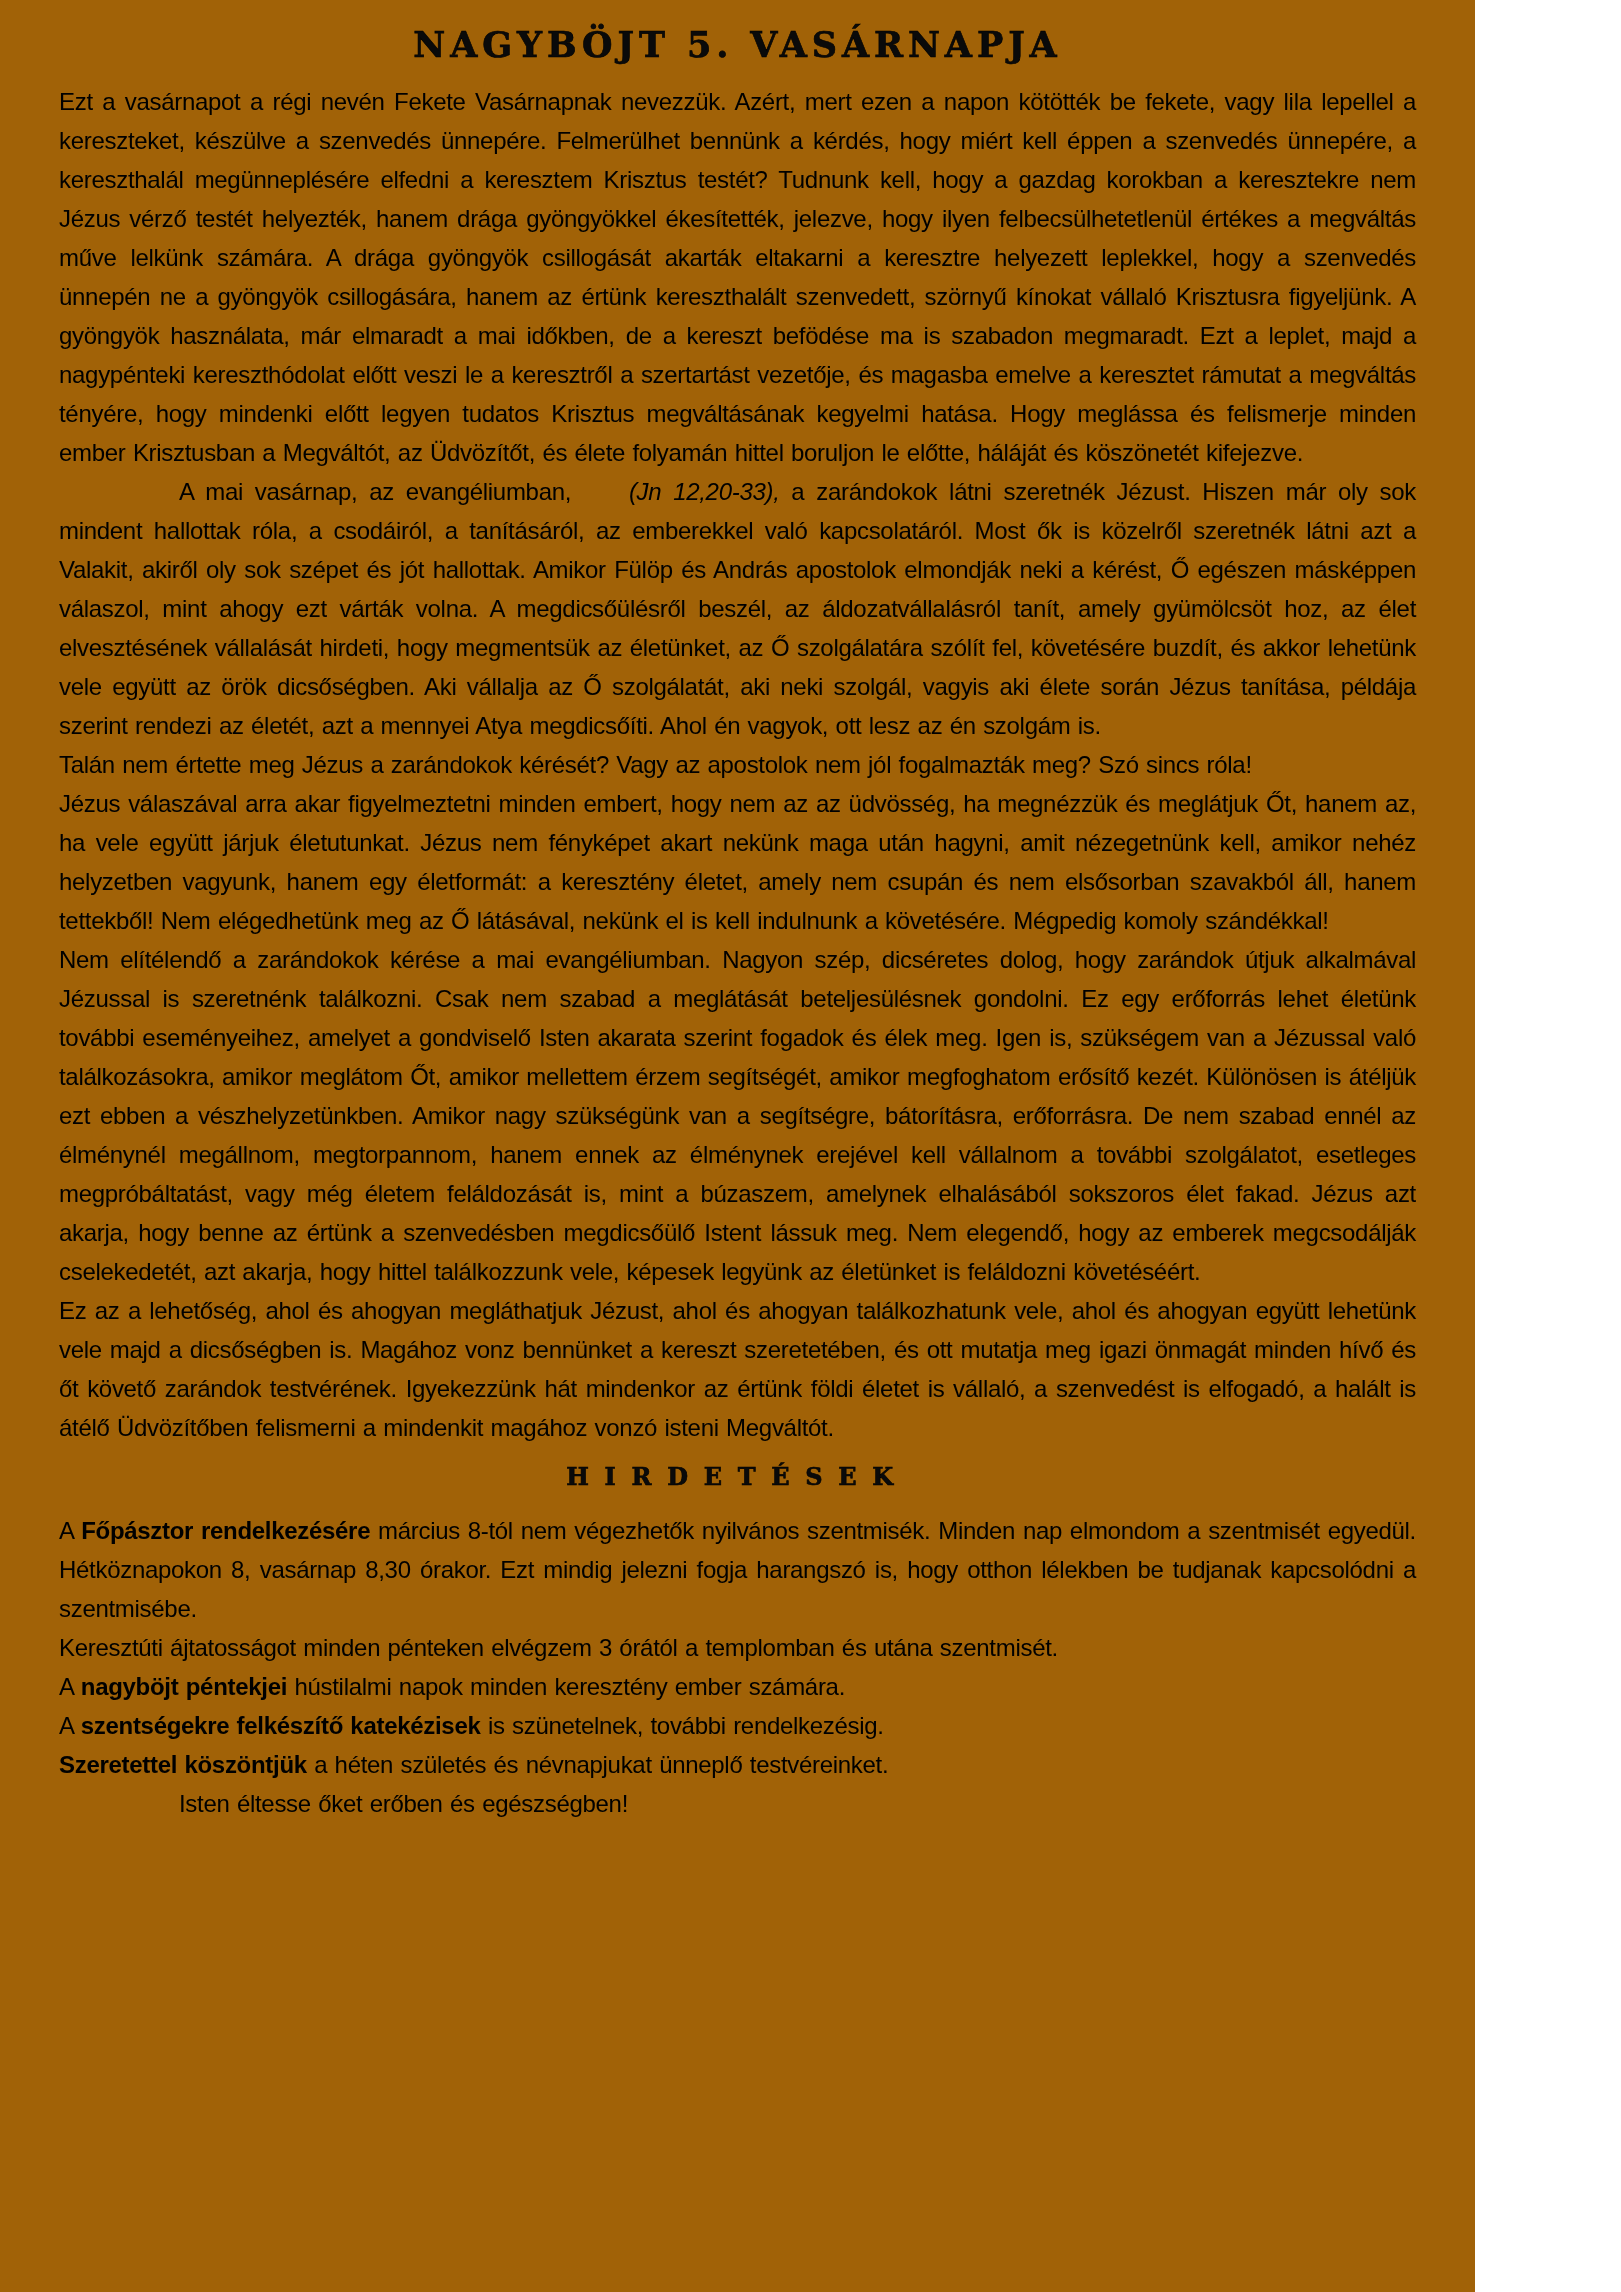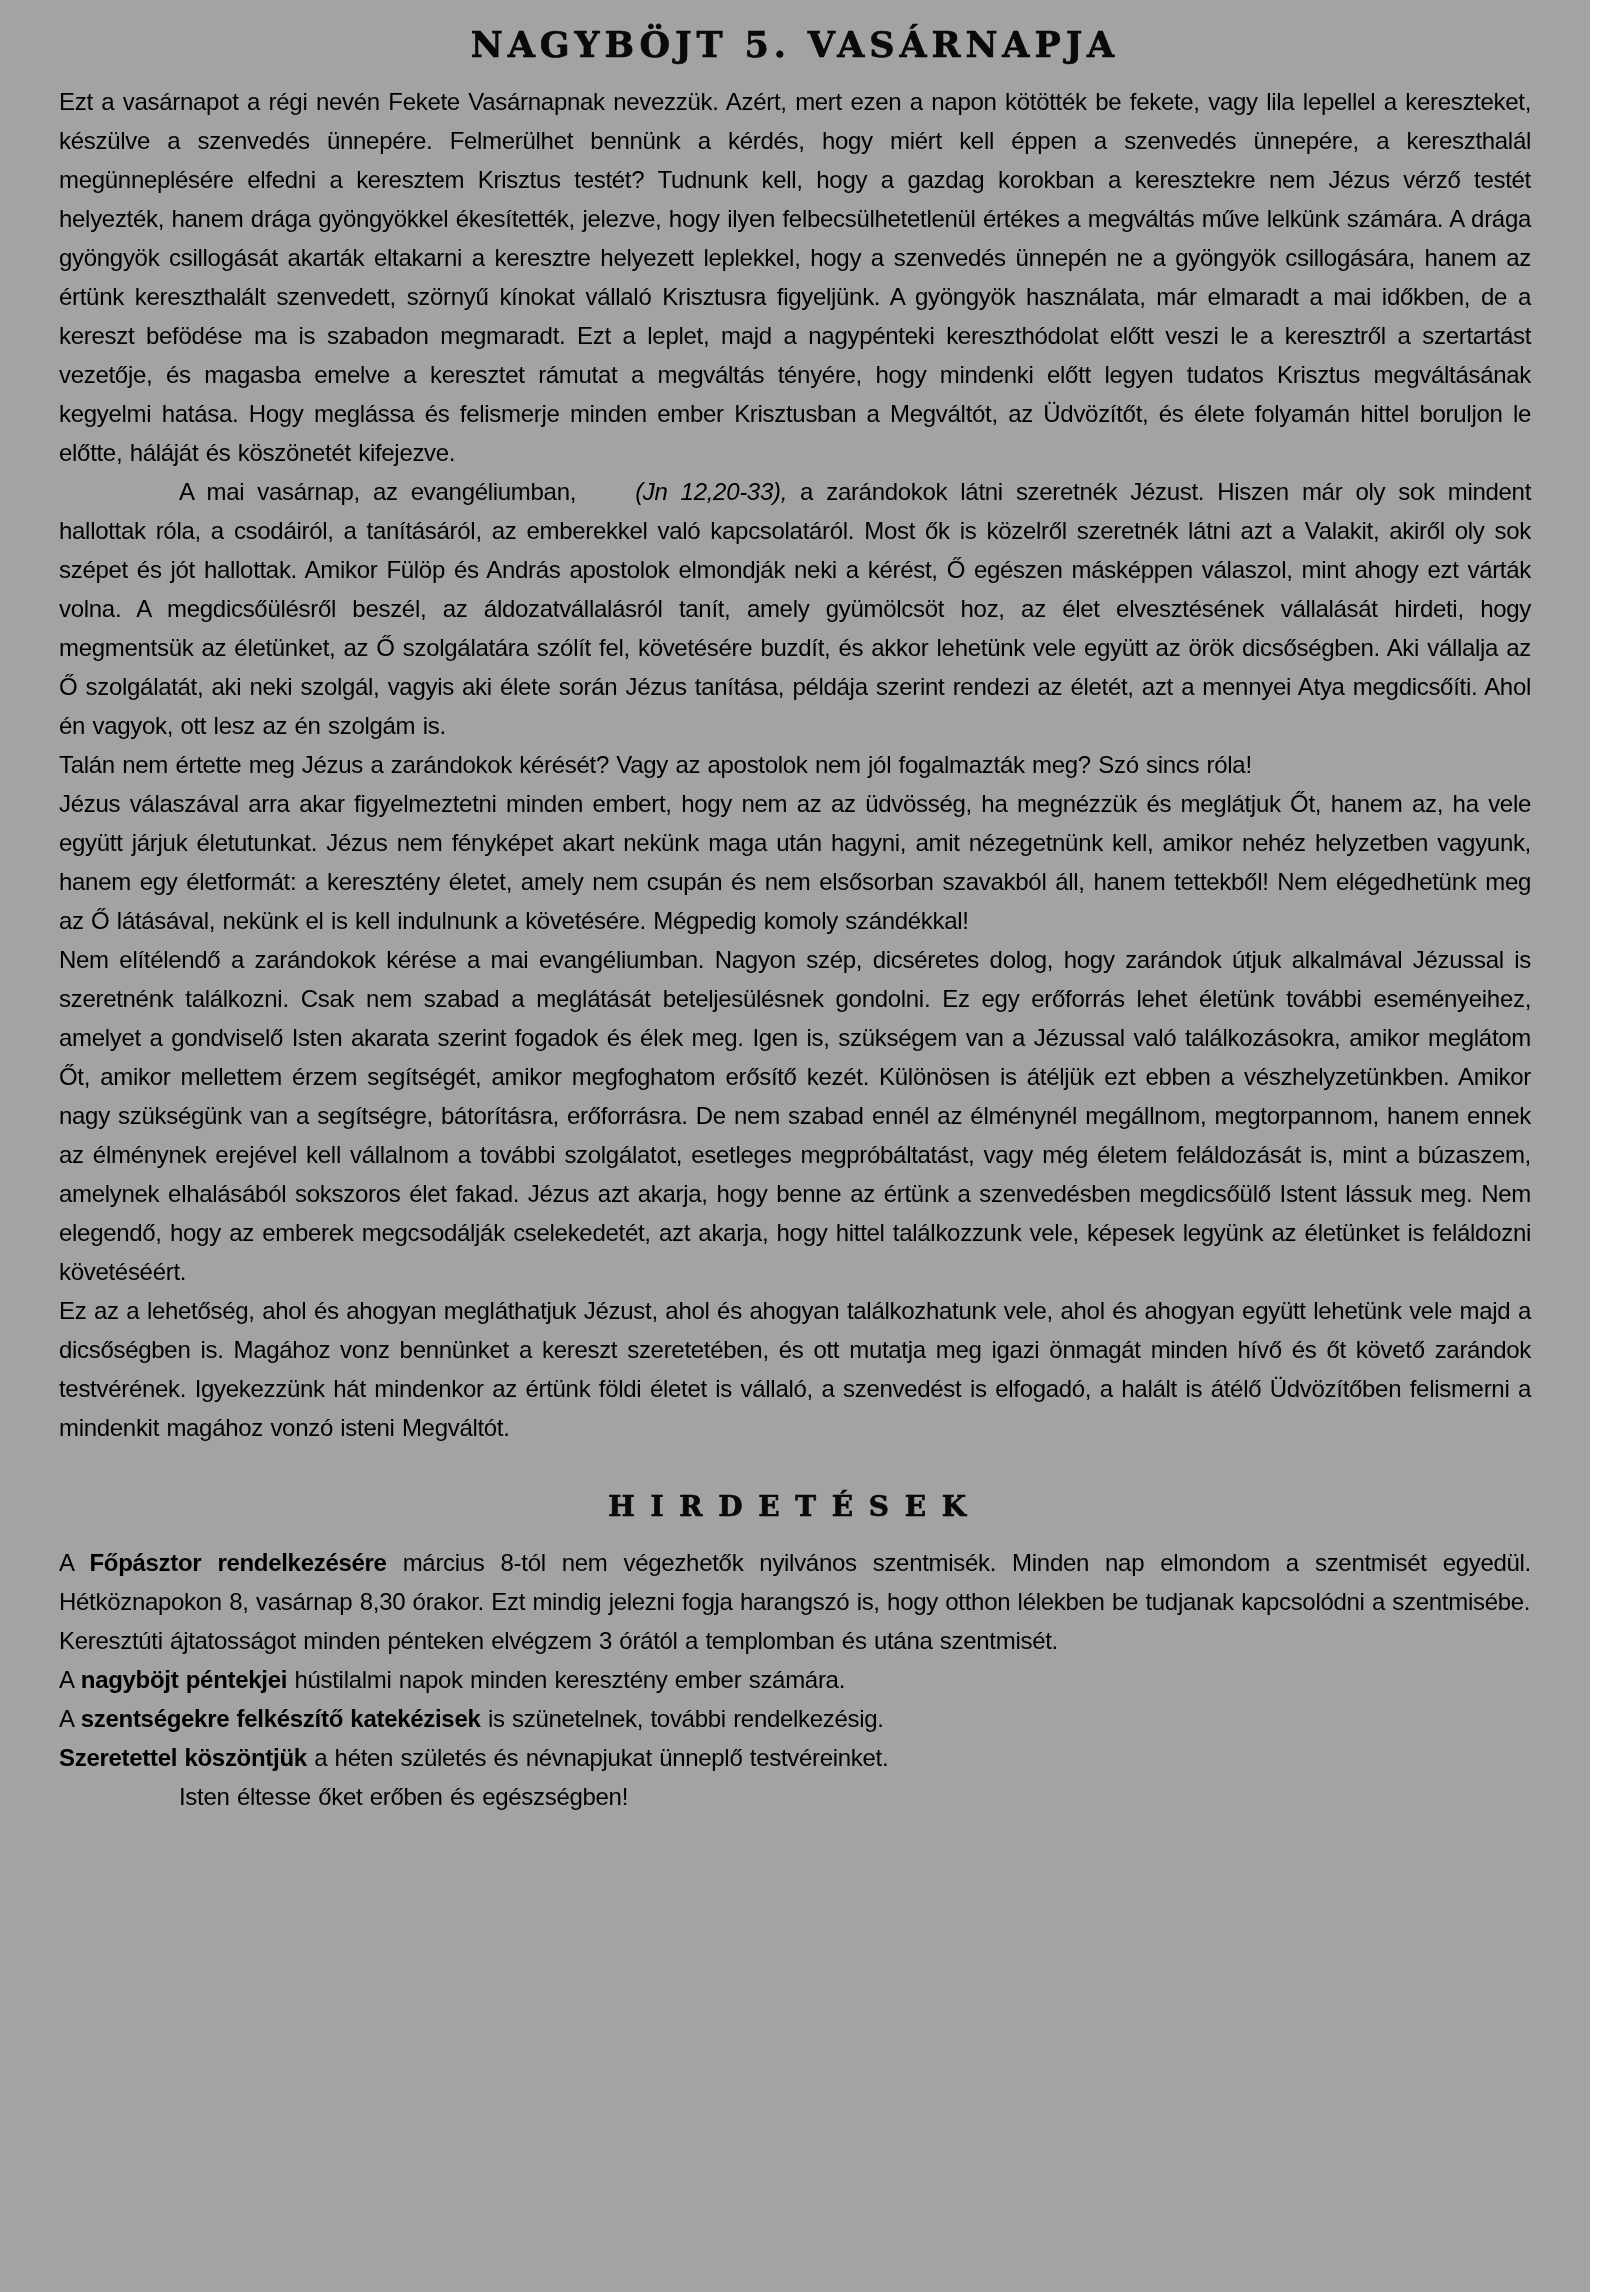--- a/index.html
+++ b/index.html
@@ -9,42 +9,42 @@
   }
   body {
     width: 1621px;
     min-height: 2293px;
     box-sizing: border-box;
     font-family: "Liberation Sans", sans-serif;
     color: #000000;
   }
   .page {
     box-sizing: border-box;
-    width: 1590px;
+    width: 1475px;
     min-height: 2293px;
     padding: 23.5px 59px 29px 59px;
-    background: #a3a3a3;
+    background: #a16207;
   }
   .deco-heading {
     font-family: "DejaVu Serif", serif;
     font-weight: 700;
     text-align: center;
     color: #0a0a0a;
     -webkit-text-stroke: 0.6px #000;
     margin: 0;
   }
   h1.deco-heading {
     font-size: 35px;
     letter-spacing: 4.9px;
     margin-bottom: 17.6px;
   }
   h2.deco-heading {
-    font-size: 28px;
+    font-size: 24px;
     letter-spacing: 15.7px;
-    margin-top: 43px;
+    margin-top: 15px;
     margin-bottom: 19.6px;
   }
   .para {
     margin: 0;
     font-size: 24px;
     line-height: 39px;
     text-align: justify;
     letter-spacing: -0.3px;
     word-spacing: 1px;
     color: #000000;

